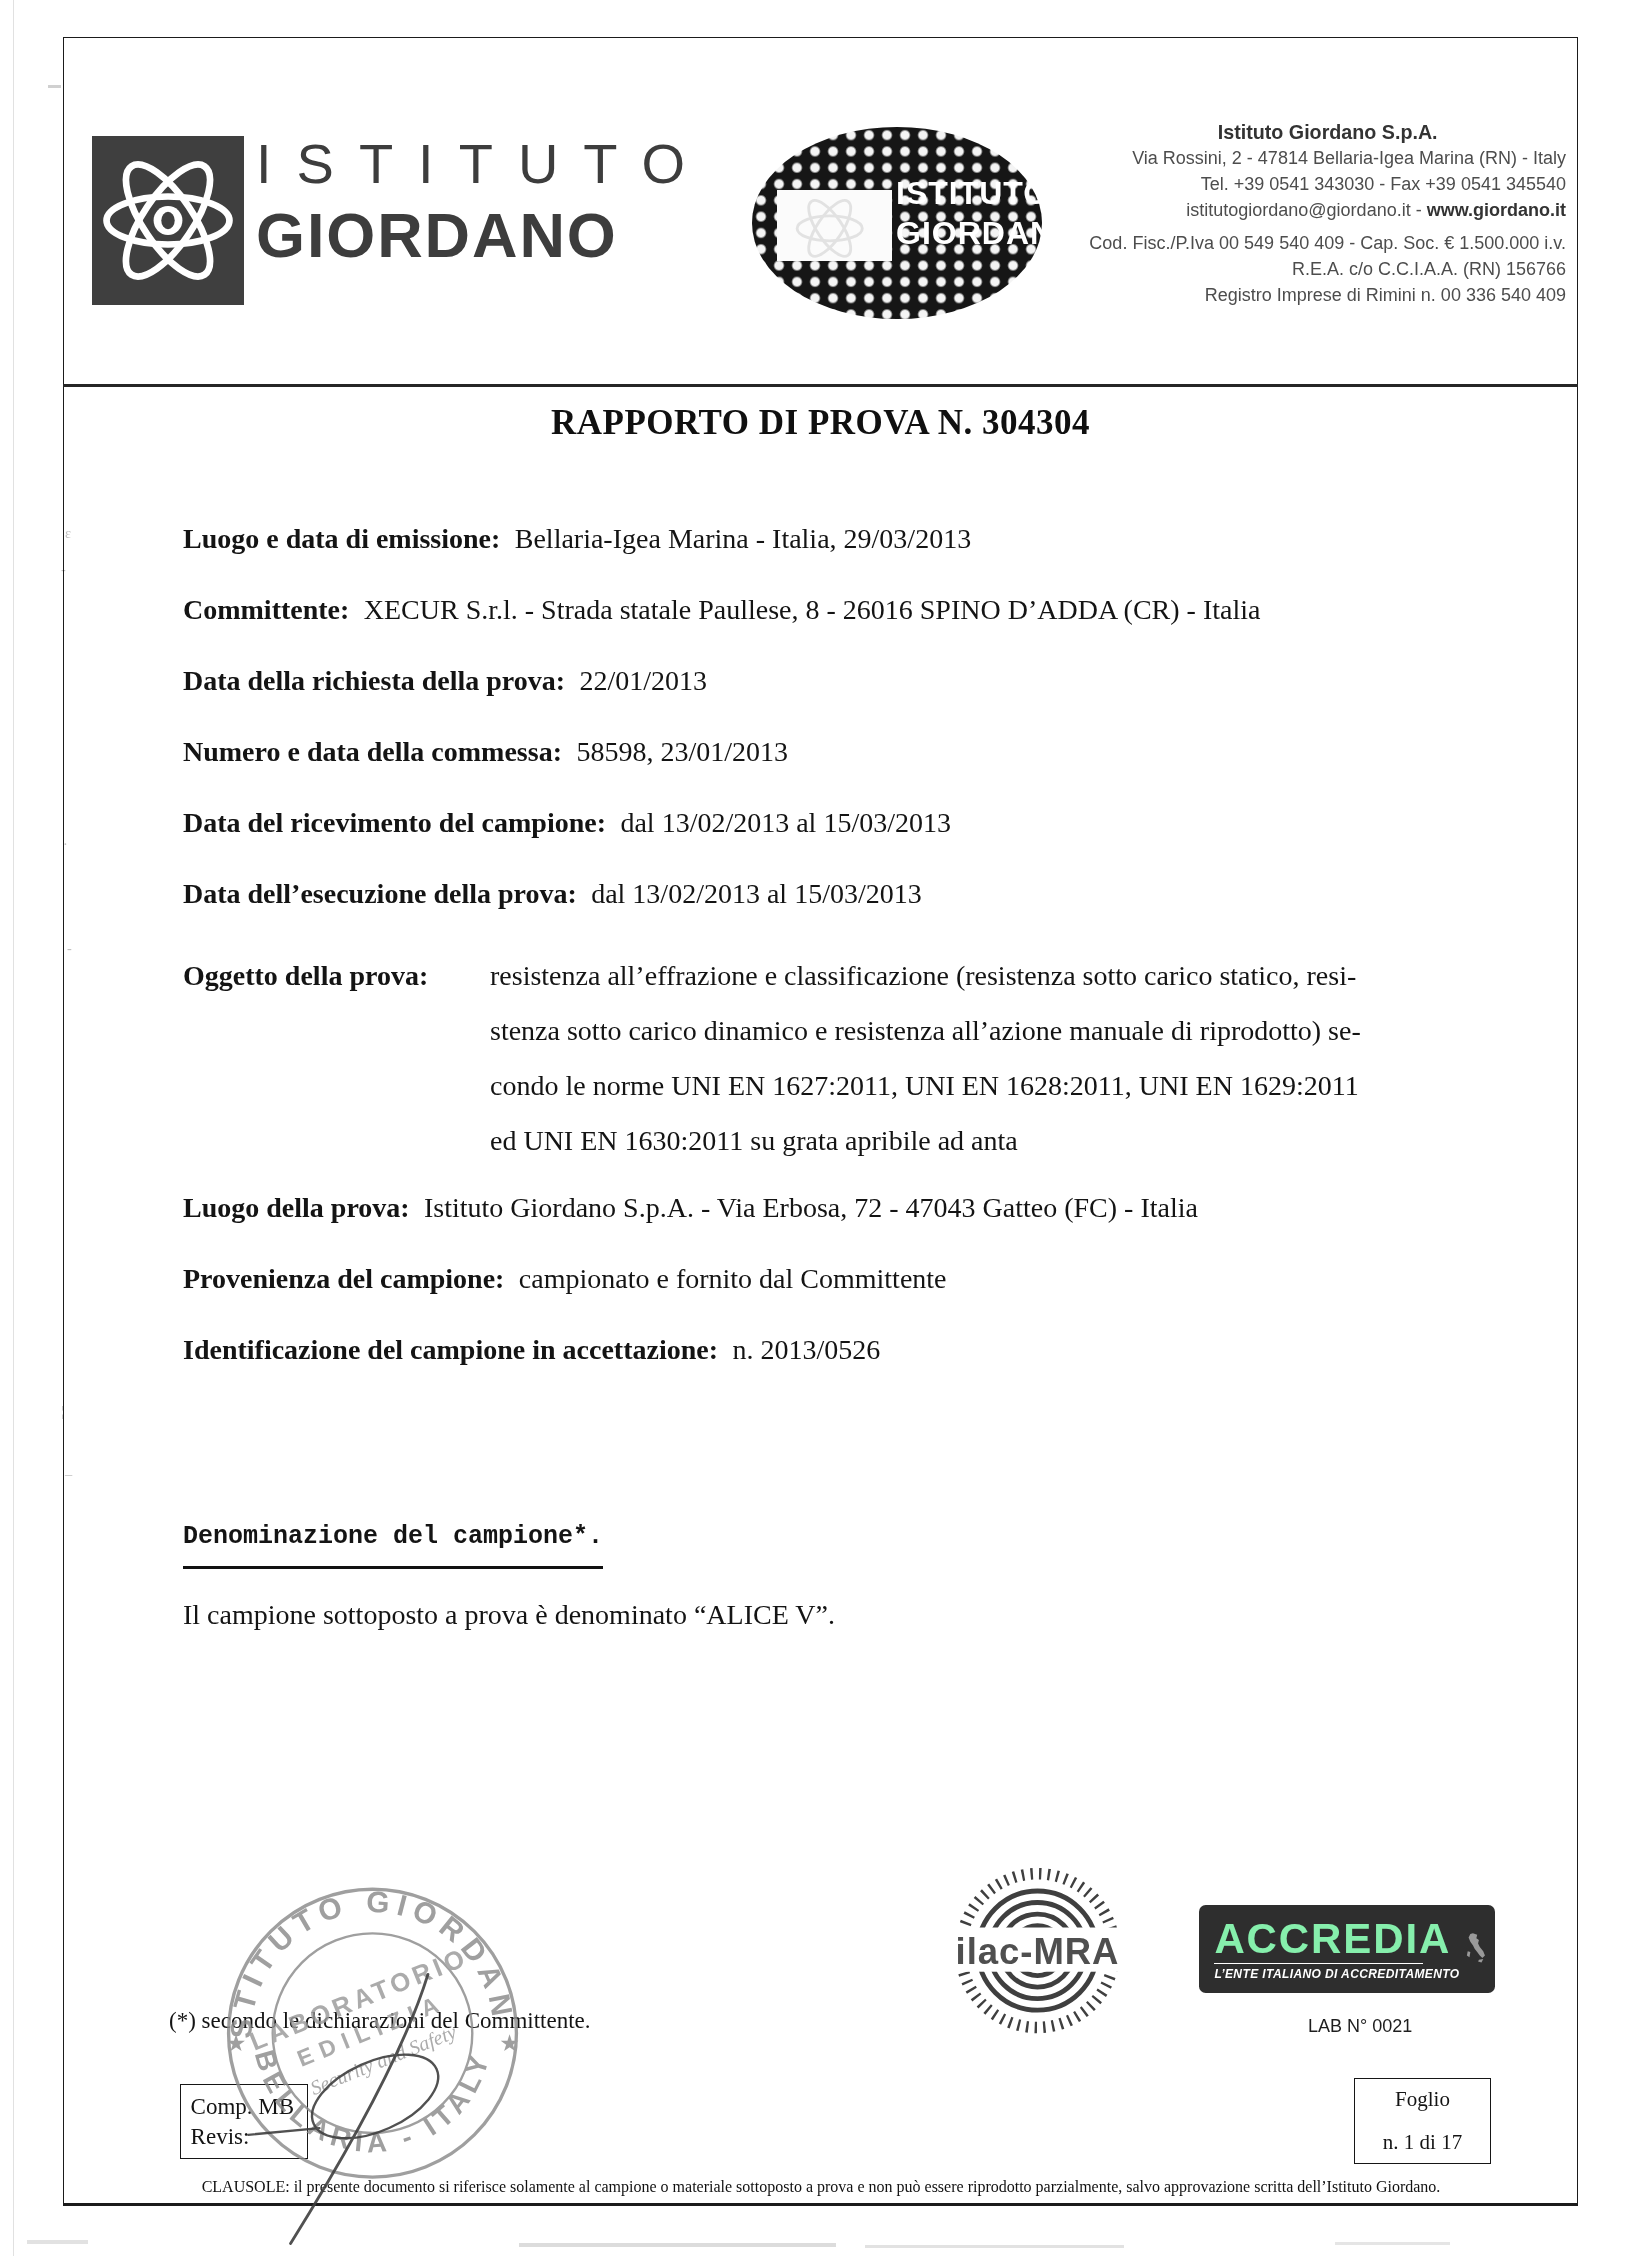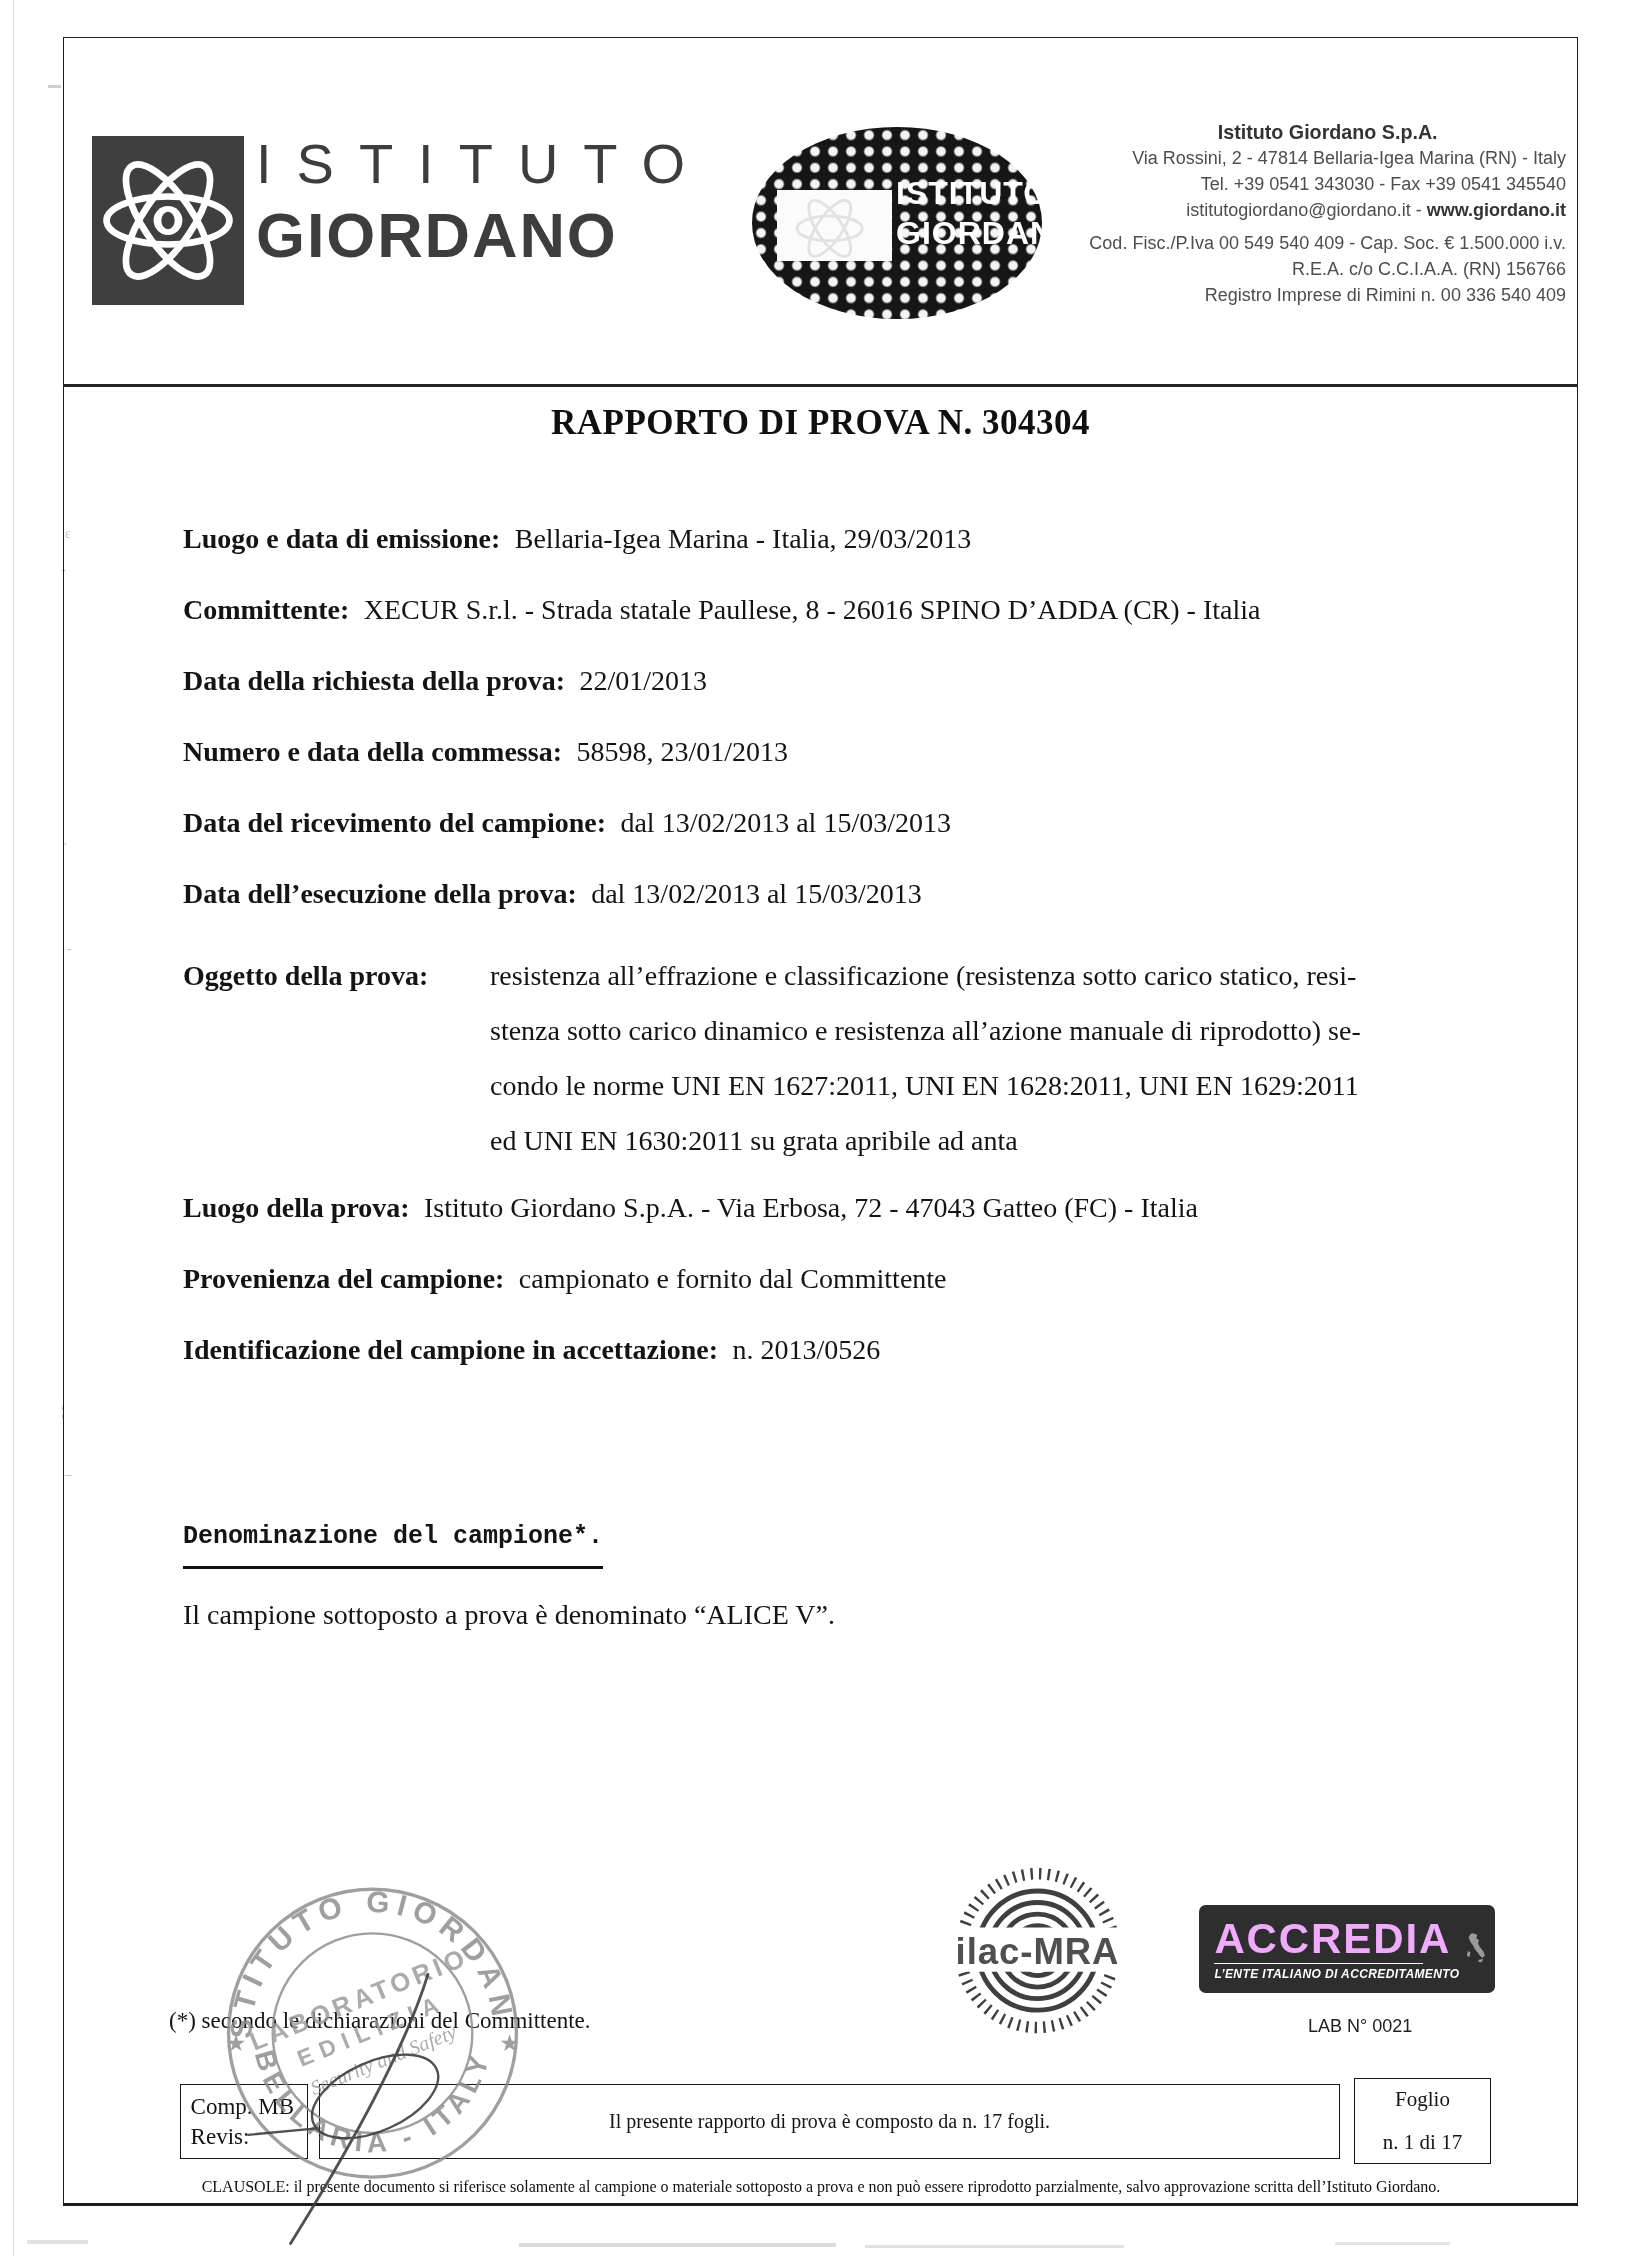--- a/index.html
+++ b/index.html
@@ -52,21 +52,21 @@
   .footnote{left:169px;top:2008px;font-size:23px;}
 
   
   .stamp-svg{left:171px;top:1871px;opacity:.82;pointer-events:none;}
   .signature-svg{left:231px;top:1931px;opacity:.9;pointer-events:none;}
   .ilac-svg{left:951px;top:1866px;}
   .accredia{left:1199px;top:1905px;width:296px;height:88px;background:#2e2e2e;border-radius:6.7px;
             display:flex;align-items:center;padding:5.8px 9.6px 5.8px 15.4px;}
   .accredia .txt{flex:1;}
   .accredia .name{font-family:"Liberation Sans",sans-serif;font-weight:bold;font-size:42px;line-height:44px;
-                  color:#f0abfc;letter-spacing:1.9px;white-space:nowrap;}
+                  color:#86efac;letter-spacing:1.9px;white-space:nowrap;}
   .accredia .divider{height:1px;background:#fff;margin:1.9px 0 2.9px 0;width:209px;}
   .accredia .tagline{font-family:"Liberation Sans",sans-serif;font-weight:bold;font-size:12px;
                      color:#fff;letter-spacing:0.4px;white-space:nowrap;font-style:italic;}
   .lab-number{left:1308px;top:2016px;font-family:"Liberation Sans",sans-serif;font-size:18px;color:#1e1e1e;}
 
   
   .fbox{border:1.9px solid #161616;background:transparent;}
   .footer-left{left:180px;top:2084px;width:128px;height:75px;padding:6.7px 9.6px;font-size:23px;line-height:30px;}
   .footer-center{left:319px;top:2084px;width:1021px;height:75px;display:flex;align-items:center;
                  justify-content:center;font-size:20px;}
@@ -213,23 +213,20 @@
         <path d="M44 64 L54 62 L50 70 L42 68 Z"></path>
         <path d="M18 44 L24 46 L22 58 L16 54 Z"></path>
       </g>
     </svg>
   </div>
   <div class="abs lab-number">LAB N° 0021</div>
 
   <div class="abs fbox footer-left">
     <div>Comp. MB</div>
     <div>Revis:</div>
-  </div>
-  <div class="abs fbox footer-center">
-    <span>Il presente rapporto di prova è composto da n. 17 fogli.</span>
   </div>
   <div class="abs fbox footer-right">
     <div>Foglio</div>
     <div>n. 1 di 17</div>
   </div>
   <div class="abs clausole">CLAUSOLE:  il presente documento si riferisce solamente al campione o materiale sottoposto a prova e non può essere riprodotto parzialmente, salvo approvazione scritta dell’Istituto Giordano.</div>
 
   <svg class="abs stamp-svg" width="403" height="403" viewBox="0 0 420 420">
     <defs>
       <path id="arcTop" d="M 84 169 A 126 126 0 0 1 336 169"></path>

